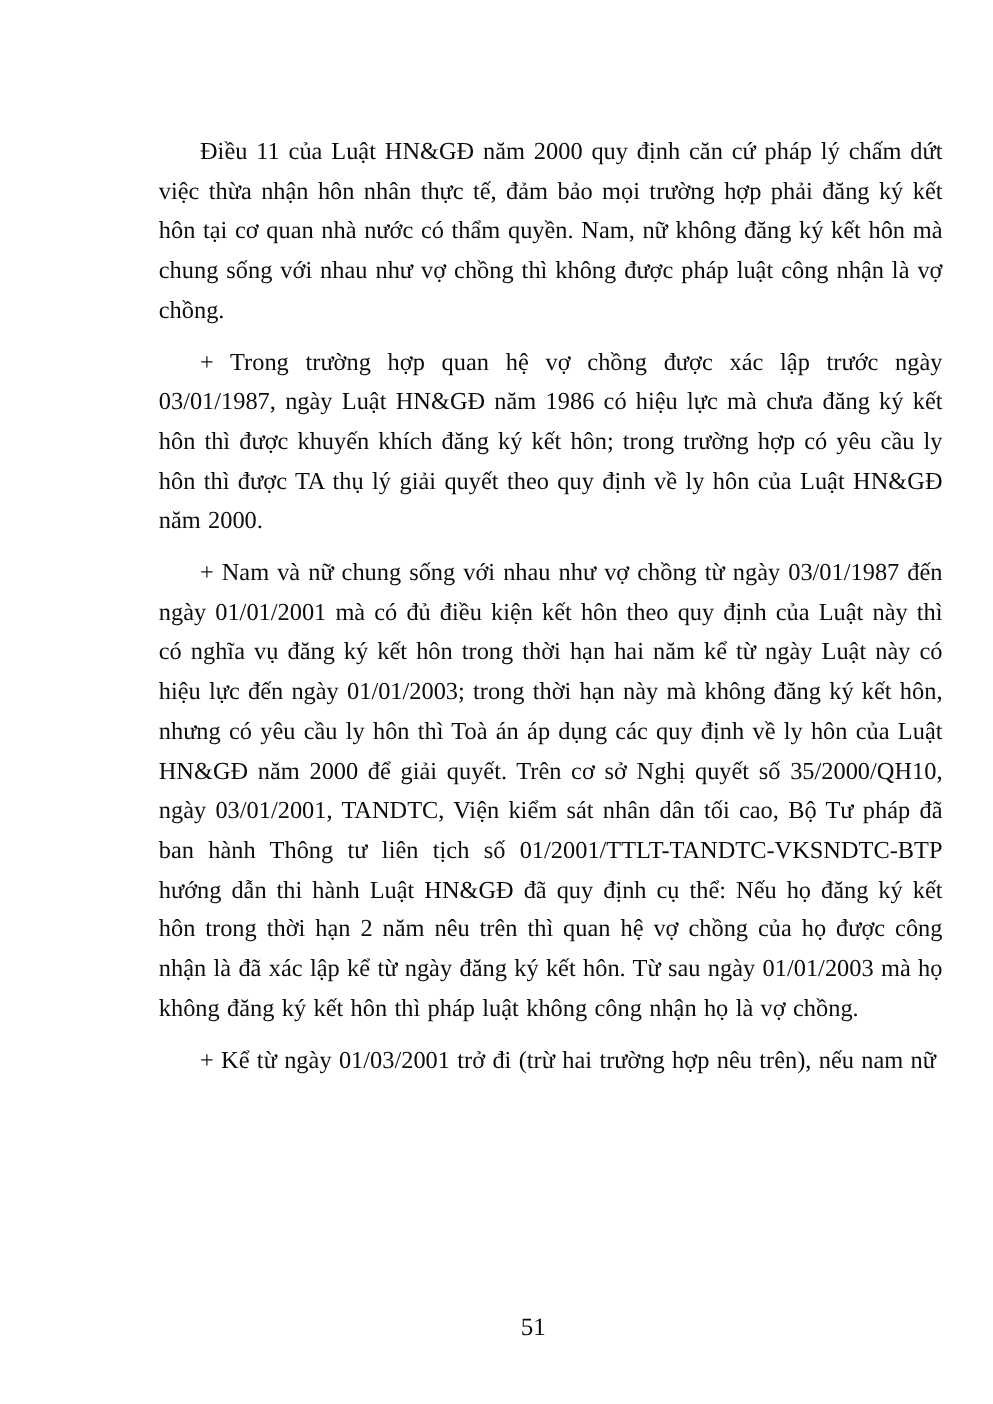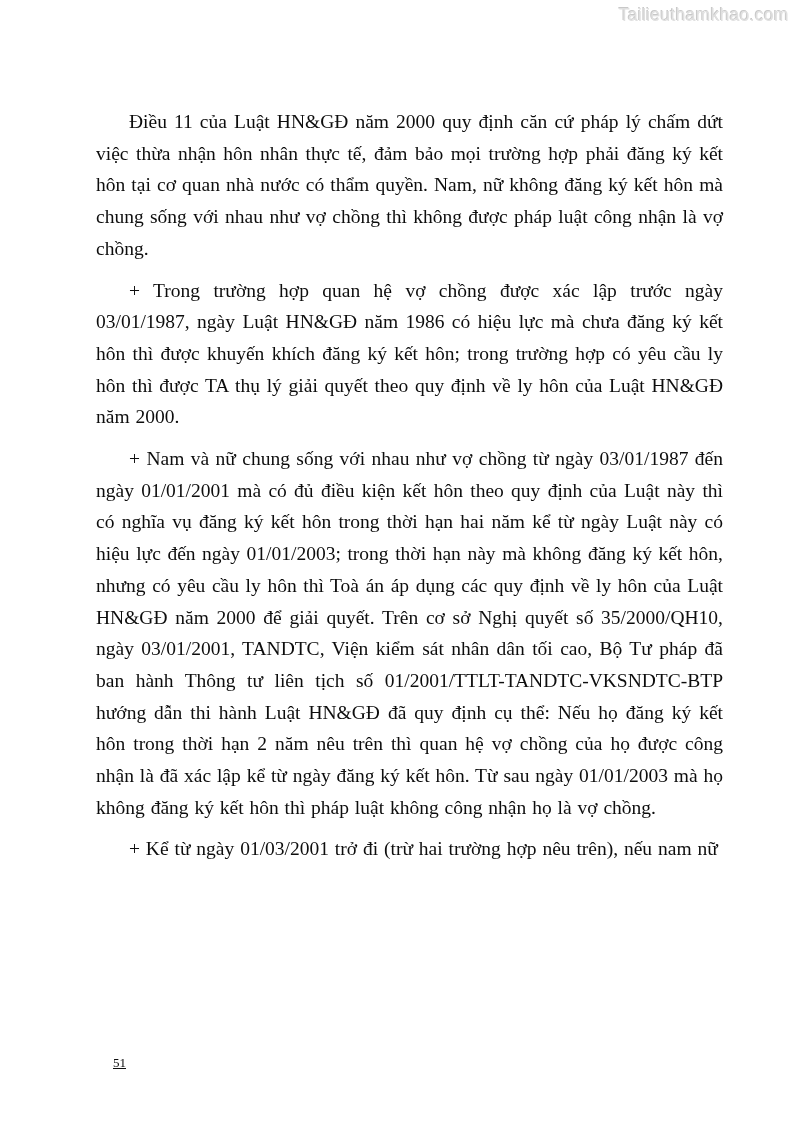--- a/index.html
+++ b/index.html
@@ -23,51 +23,49 @@
     right: 5px;
     font-family: "Liberation Sans", "DejaVu Sans", sans-serif;
     font-size: 17.5px;
     letter-spacing: 0.3px;
     color: #e0e0e0;
     text-shadow: -1px -1px 0 #c8c8c8, 1px 1px 0 #ffffff;
     user-select: none;
   }
   .content {
     position: absolute;
-    left: 96px;
+    left: 127px;
     top: 106px;
     width: 627px;
   }
   .content p {
     margin: 0 0 10px 0;
     font-size: 19.5px;
     line-height: 31.7px;
     text-align: justify;
     text-justify: inter-word;
     text-indent: 33px;
     word-spacing: 1px;
   }
   .page-number {
     position: absolute;
     left: 113px;
     top: 1047px;
     width: 627px;
-    text-align: left;
-    font-size: 13px;
+    text-align: center;
+    font-size: 20px;
     line-height: 31.7px;
     color: #0d0d0d;
-    text-decoration: underline;
   }
 </style>
 </head>
 <body>
 
 <div class="page">
 
-  <span class="watermark">Tailieuthamkhao.com</span>
 
   <div class="content">
     <p>Điều 11 của Luật HN&amp;GĐ năm 2000 quy định căn cứ pháp lý chấm dứt việc thừa nhận hôn nhân thực tế, đảm bảo mọi trường hợp phải đăng ký kết hôn tại cơ quan nhà nước có thẩm quyền. Nam, nữ không đăng ký kết hôn mà chung sống với nhau như vợ chồng thì không được pháp luật công nhận là vợ chồng.</p>
     <p>+ Trong trường hợp quan hệ vợ chồng được xác lập trước ngày 03/01/1987, ngày Luật HN&amp;GĐ năm 1986 có hiệu lực mà chưa đăng ký kết hôn thì được khuyến khích đăng ký kết hôn; trong trường hợp có yêu cầu ly hôn thì được TA thụ lý giải quyết theo quy định về ly hôn của Luật HN&amp;GĐ năm 2000.</p>
     <p>+ Nam và nữ chung sống với nhau như vợ chồng từ ngày 03/01/1987 đến ngày 01/01/2001 mà có đủ điều kiện kết hôn theo quy định của Luật này thì có nghĩa vụ đăng ký kết hôn trong thời hạn hai năm kể từ ngày Luật này có hiệu lực đến ngày 01/01/2003; trong thời hạn này mà không đăng ký kết hôn, nhưng có yêu cầu ly hôn thì Toà án áp dụng các quy định về ly hôn của Luật HN&amp;GĐ năm 2000 để giải quyết. Trên cơ sở Nghị quyết số 35/2000/QH10, ngày 03/01/2001, TANDTC, Viện kiểm sát nhân dân tối cao, Bộ Tư pháp đã ban hành Thông tư liên tịch số 01/2001/TTLT-TANDTC-VKSNDTC-BTP hướng dẫn thi hành Luật HN&amp;GĐ đã quy định cụ thể: Nếu họ đăng ký kết hôn trong thời hạn 2 năm nêu trên thì quan hệ vợ chồng của họ được công nhận là đã xác lập kể từ ngày đăng ký kết hôn. Từ sau ngày 01/01/2003 mà họ không đăng ký kết hôn thì pháp luật không công nhận họ là vợ chồng.</p>
     <p>+ Kể từ ngày 01/03/2001 trở đi (trừ hai trường hợp nêu trên), nếu nam nữ</p>
   </div>
 
   <div class="page-number">51</div>
 

